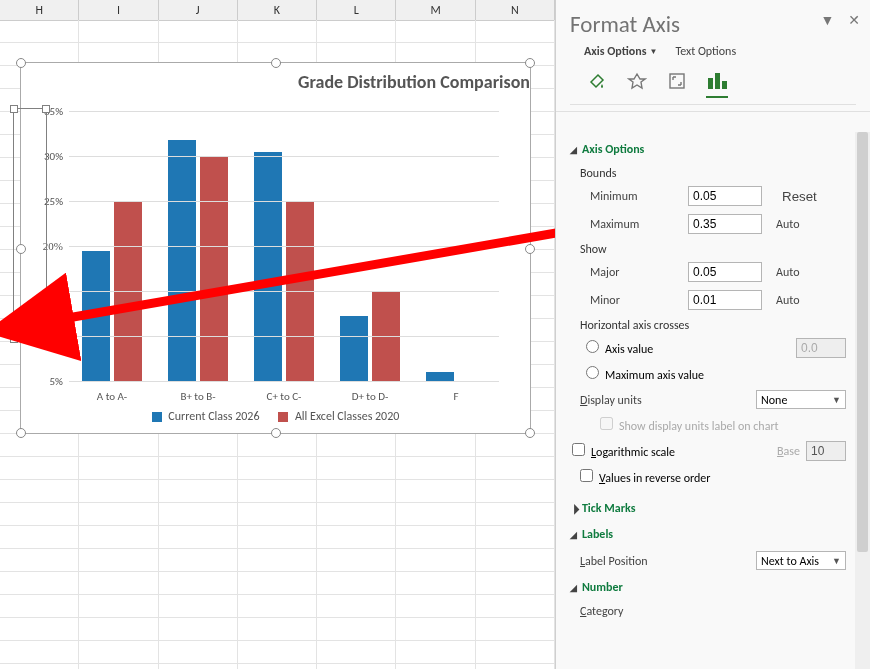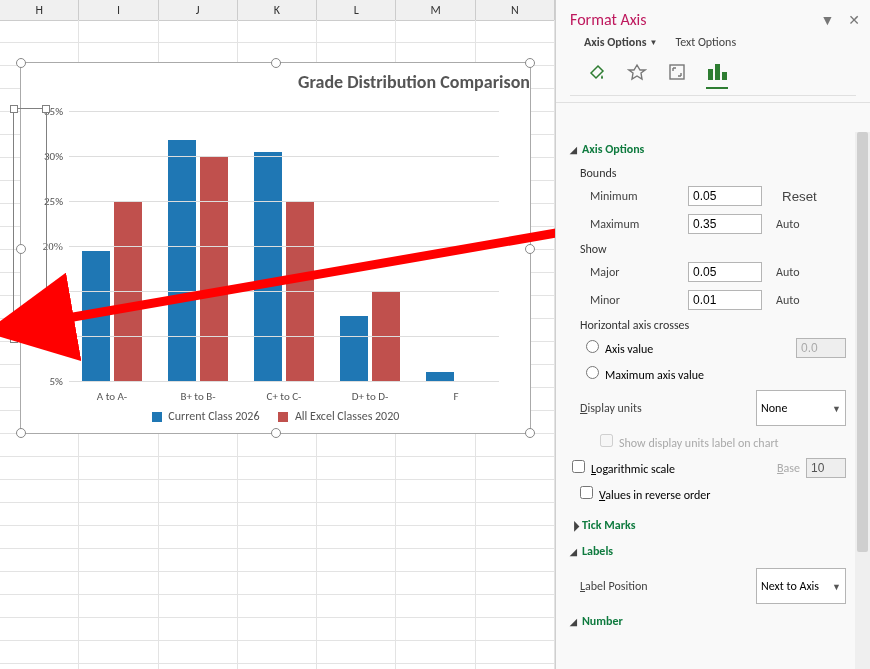--- a/index.html
+++ b/index.html
@@ -111,21 +111,21 @@
     background: #f9f9f9;
     border-left: 1px solid #cfcfcf;
     box-sizing: border-box;
   }
   .pane-hdr {
     padding: 10px 14px 6px;
     background: #f9f9f9;
     border-bottom: 1px solid #e0e0e0;
   }
   .pane-title {
-    font-size: 16px; color: #be185d; font-weight: 400;
+    font-size: 23px; color: #737373; font-weight: 400;
   }
   .pane-hdr .hdr-icons {
     position: absolute; right: 10px; top: 12px;
     color: #777; display: flex; gap: 14px;
   }
   .hdr-icons span { font-size: 14px; cursor: pointer; }
   .tabrow {
     display: flex; gap: 18px; padding: 6px 14px 0; font-size: 12px; color: #444;
   }
   .tabrow .tab { display: flex; align-items: center; gap: 3px; cursor: pointer;}
@@ -163,21 +163,21 @@
   }
   .row .trail {
     width: 44px; color: #444; cursor: pointer; margin-left: 6px;
     background: transparent; border: none;
   }
   .row input[type=radio], .row input[type=checkbox] { margin: 0 6px 0 0;}
   .radio-row { padding-left: 30px; }
   .combo {
     display: inline-flex; align-items: center;
     border: 1px solid #b5b5b5; background: #fff;
-    height: 36px; width: 90px; padding: 0 4px;
+    height: 19px; width: 90px; padding: 0 4px;
     justify-content: space-between;
     box-sizing: border-box;
   }
   .combo .arrow { font-size: 9px; color: #555; }
   .disabled { color: #aaa; }
   .scrollbar {
     position: absolute; right: 0; top: 132px; bottom: 0; width: 15px;
     background: #efefef;
   }
   .scrollbar .thumb { position:absolute; left:2px; right:2px; top:0; height:420px; background:#cfcfcf; border-radius:2px;}
@@ -662,17 +662,20 @@
       <span class="lbl" style="width:auto"><span class="u">L</span>abel Position</span>
       <div class="combo">
           <span>Next to Axis</span>
           <span class="arrow">▼</span>
         </div>
     </div>
     <div class="section-hdr">
       <span class="tri">◢</span>
         <span>Number</span>
     </div>
+    <div class="row" style="padding-left:24px;">
+      <span class="lbl"><span class="u">C</span>ategory</span>
+    </div>
   </div>
   <div class="scrollbar">
       <div class="thumb"></div>
     </div>
 </div>
 
 </body></html>

